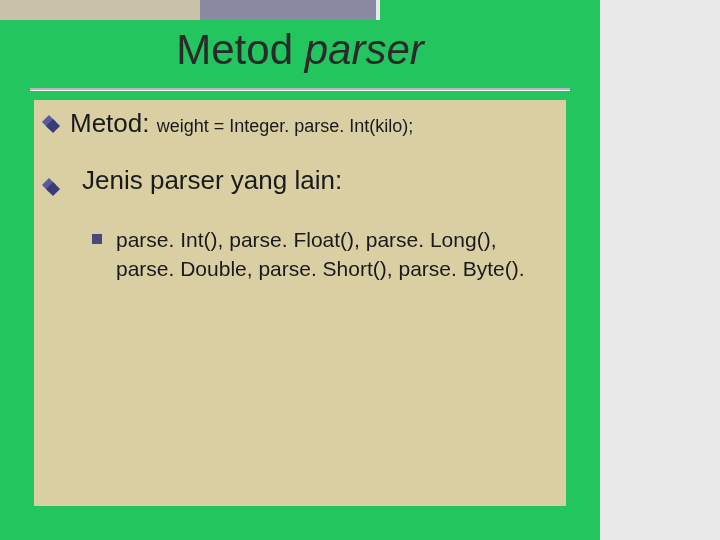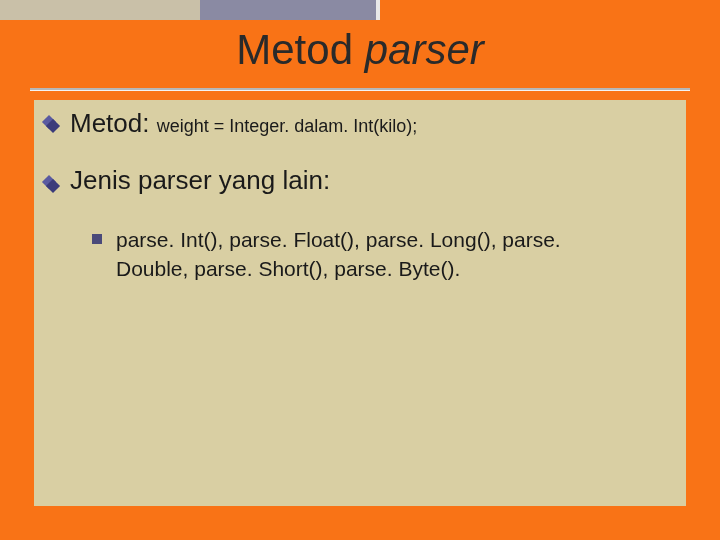--- a/index.html
+++ b/index.html
@@ -2,24 +2,24 @@
 <html><head>
 <meta charset="utf-8">
 <style>
   * { margin: 0; padding: 0; box-sizing: border-box; }
   html, body { width: 720px; height: 540px; overflow: hidden; }
   body {
     background: #e8e8e8;
     font-family: Verdana, Geneva, sans-serif;
   }
   .slide {
-    width: 720px;
+    width: 600px;
     height: 540px;
     position: relative;
-    background: #f97316;
+    background: #22c55e;
   }
   .top-accent {
     position: absolute;
     top: 0;
     left: 0;
     height: 20px;
     width: 100%;
     display: flex;
   }
   .top-accent .seg1 { width: 200px; background: #c9c0a8; }
@@ -95,22 +95,22 @@
   .body-text {
     margin-left: 26px;
     margin-top: 2px;
     font-size: 22px;
     line-height: 1.25;
     color: #1a1a1a;
     font-family: Verdana, Geneva, sans-serif;
   }
   .item2 {
     display: flex;
-    align-items: center;
-    gap: 10px;
+    align-items: flex-end;
+    gap: 22px;
     margin-top: 26px;
   }
   .section2-title {
     font-size: 26px;
     color: #1a1a1a;
   }
   .sub {
     margin-left: 48px;
     margin-top: 30px;
     display: flex;
@@ -152,21 +152,21 @@
   <div class="content">
 
     <div class="item1">
       <div class="bullet">
         <div class="d1"></div>
           <div class="d2"></div>
       </div>
       <div class="lead-line">
         <span class="label">Metod:</span>
         <span> </span>
-        <span class="code">weight = Integer. dalam. Int(kilo);</span>
+        <span class="code">weight = Integer. parse. Int(kilo);</span>
       </div>
     </div>
 
     <div class="item2">
       <div class="bullet">
         <div class="d1"></div>
           <div class="d2"></div>
       </div>
       <div class="section2-title">Jenis parser yang lain:</div>
     </div>

